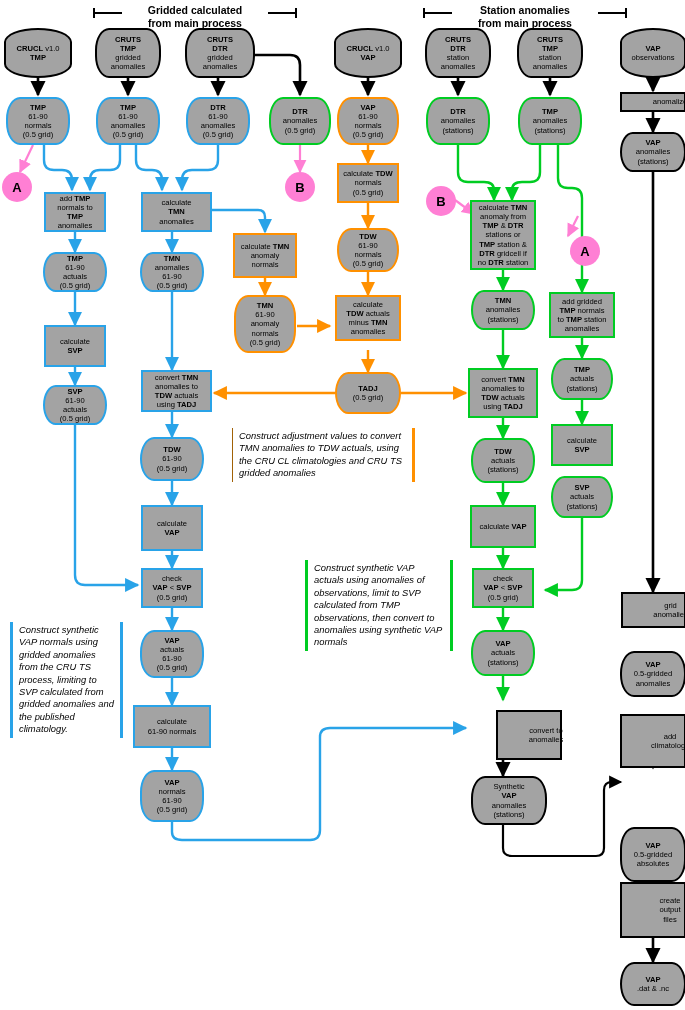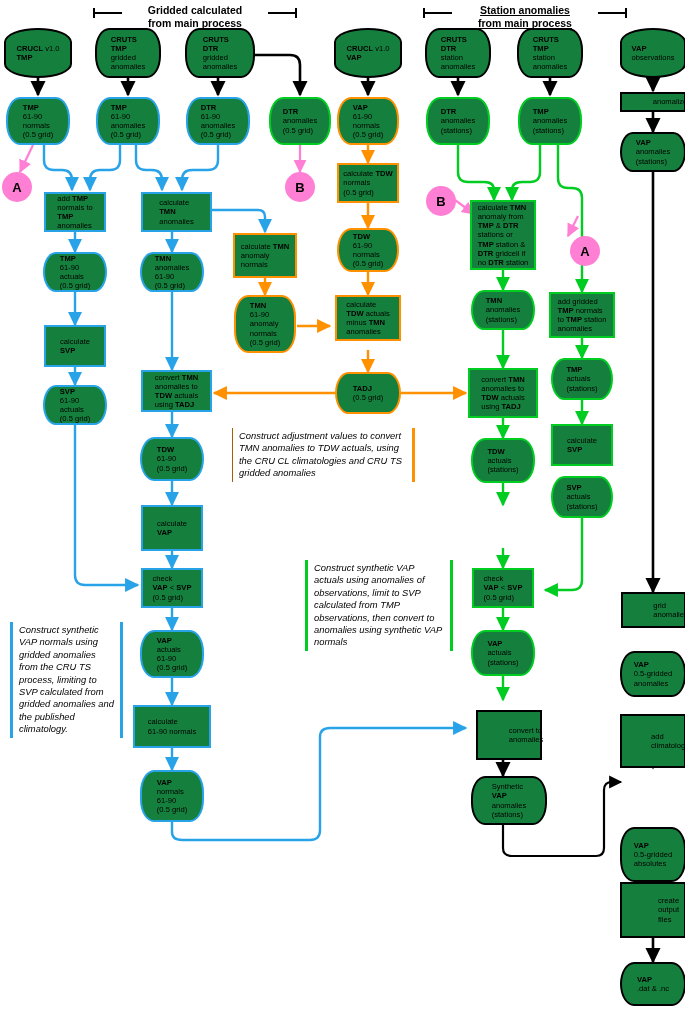--- a/index.html
+++ b/index.html
@@ -3,21 +3,21 @@
 <meta charset="utf-8">
 <style>
   html,body{margin:0;padding:0;background:#fff;}
   body{width:685px;height:1010px;position:relative;
        font-family:"Liberation Sans","DejaVu Sans",sans-serif;
        -webkit-font-smoothing:antialiased;}
   #stage{position:absolute;left:0;top:0;width:685px;height:1010px;overflow:hidden;}
   svg#wires{position:absolute;left:0;top:0;width:685px;height:1010px;pointer-events:none;}
 
   .node{position:absolute;box-sizing:border-box;display:flex;align-items:center;
-        justify-content:center;background:#15803d;
+        justify-content:center;text-align:center;background:#a3a3a3;
         font-size:7.6px;line-height:1.2;color:#000;padding:2px;}
   .node .t{display:block;}
   .node b{font-weight:bold;}
 
   
   .proc{border:2px solid;border-radius:0;}
   .term{border:2px solid;border-radius:14px/22px;}
   .cyl{border:2px solid;border-radius:50%/14px;}
 
   
@@ -161,21 +161,21 @@
   </svg>
 
   <div class="hdr" style="left:95px;top:4px;width:200px;">
     <span>Gridded calculated</span><br>
     <span>from main process</span>
   </div>
   <svg class="brk" style="left:92px;top:6px;" width="206" height="14">
     <path d="M2,2 L2,12 M2,7 L30,7 M176,7 L204,7 M204,2 L204,12" stroke="#000" stroke-width="2" fill="none"></path>
   </svg>
 
-  <div class="hdr" style="left:425px;top:4px;width:200px;text-decoration:underline;">
+  <div class="hdr" style="left:425px;top:4px;width:200px;">
     <span>Station anomalies</span><br>
     <span>from main process</span>
   </div>
   <svg class="brk" style="left:422px;top:6px;" width="206" height="14">
     <path d="M2,2 L2,12 M2,7 L30,7 M176,7 L204,7 M204,2 L204,12" stroke="#000" stroke-width="2" fill="none"></path>
   </svg>
 
   <div class="node cyl k" style="left:4px;top:28px;width:68px;height:50px;">
     <span class="t"><b>CRUCL</b> v1.0<br><b>TMP</b></span>
     </div>
@@ -341,20 +341,23 @@
     </div>
 
   <div class="node term grn" style="left:471px;top:438px;width:64px;height:45px;">
     <span class="t"><b>TDW</b><br>actuals<br>(stations)</span>
     </div>
 
   <div class="node proc blu" style="left:141px;top:505px;width:62px;height:46px;">
     <span class="t">calculate<br><b>VAP</b></span>
     </div>
 
+  <div class="node proc grn" style="left:470px;top:505px;width:66px;height:43px;">
+    <span class="t">calculate <b>VAP</b></span>
+    </div>
 
   <div class="node proc blu" style="left:141px;top:568px;width:62px;height:40px;">
     <span class="t">check<br><b>VAP</b> &lt; <b>SVP</b><br>(0.5 grid)</span>
     </div>
 
   <div class="node proc grn" style="left:472px;top:568px;width:62px;height:40px;">
     <span class="t">check<br><b>VAP</b> &lt; <b>SVP</b><br>(0.5 grid)</span>
     </div>
 
   <div class="node proc k" style="left:621px;top:592px;width:65px;height:36px;">
@@ -370,21 +373,21 @@
     </div>
 
   <div class="node term k" style="left:620px;top:651px;width:66px;height:46px;">
     <span class="t"><b>VAP</b><br>0.5-gridded<br>anomalies</span>
     </div>
 
   <div class="node proc blu" style="left:133px;top:705px;width:78px;height:43px;">
     <span class="t">calculate<br>61-90 normals</span>
     </div>
 
-  <div class="node proc k" style="left:476px;top:710px;width:66px;height:50px;">
+  <div class="node proc k" style="left:496px;top:710px;width:66px;height:50px;">
     <span class="t">convert to<br>anomalies</span>
     </div>
 
   <div class="node proc k" style="left:620px;top:714px;width:66px;height:54px;">
     <span class="t">add<br>climatology</span>
     </div>
 
   <div class="node term blu" style="left:140px;top:770px;width:64px;height:52px;">
     <span class="t"><b>VAP</b><br>normals<br>61-90<br>(0.5 grid)</span>
     </div>

